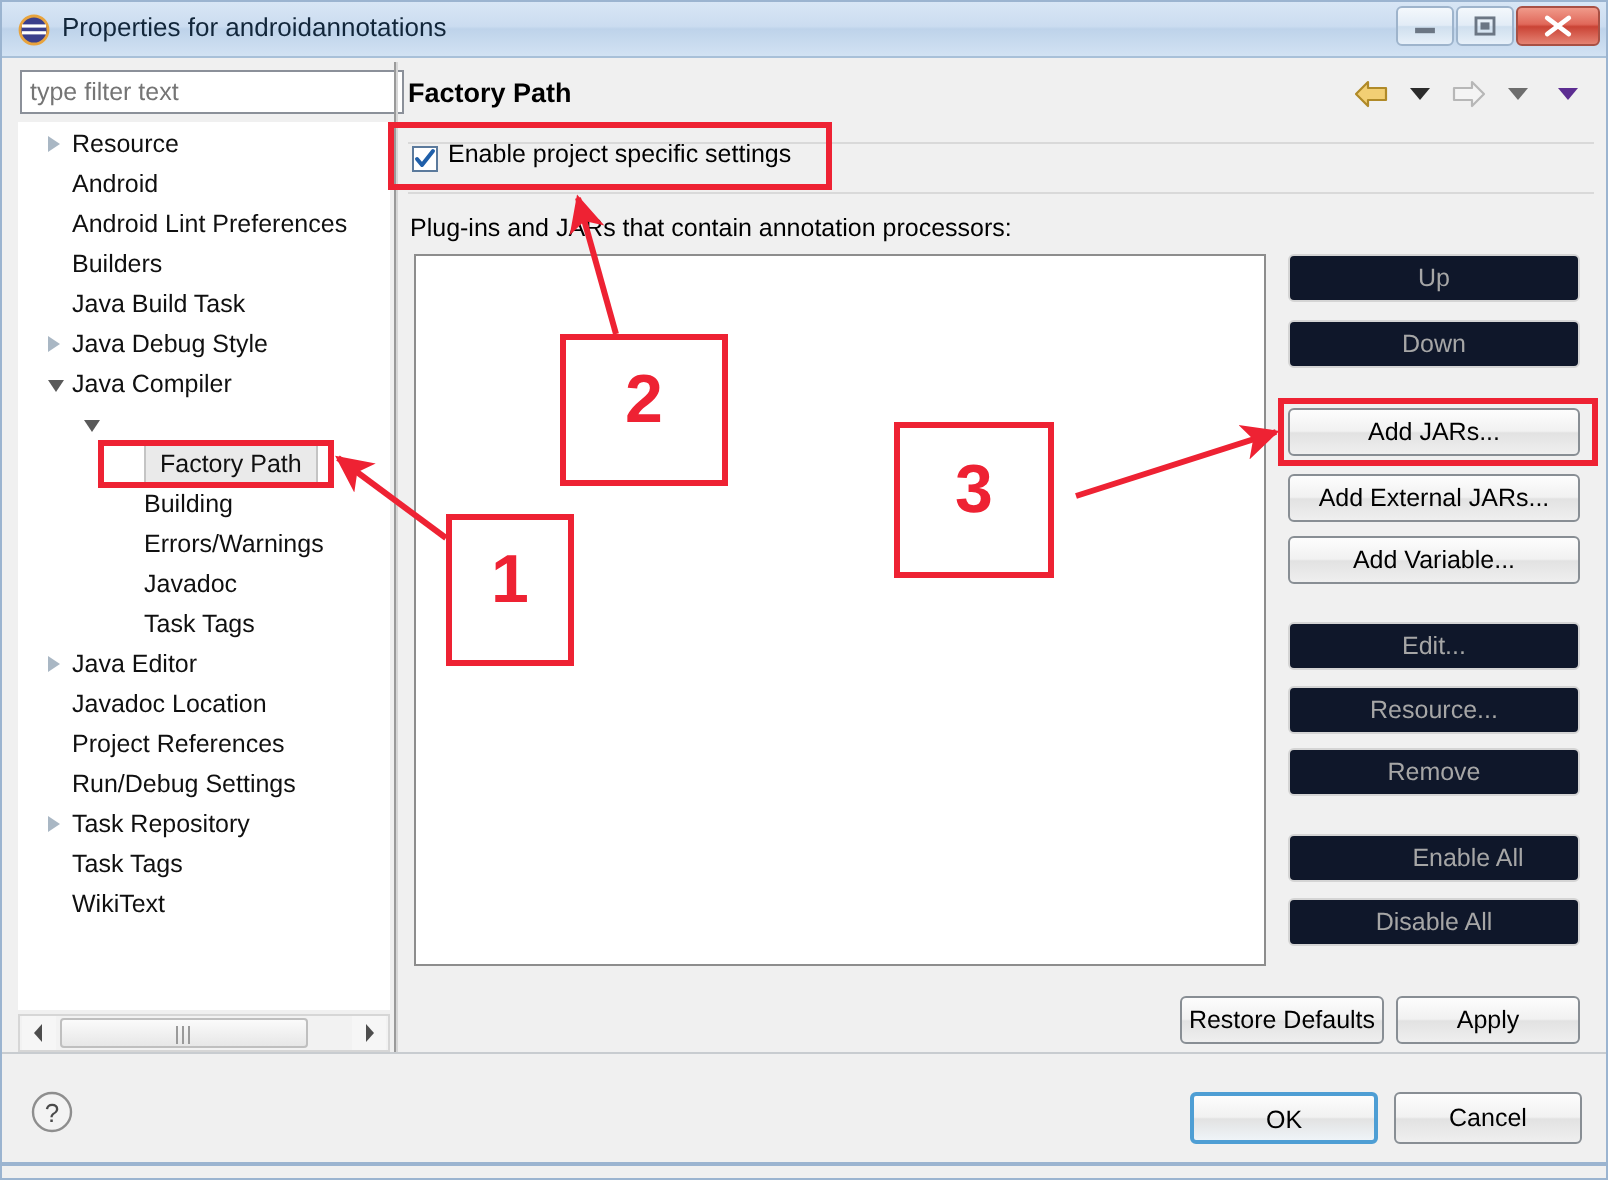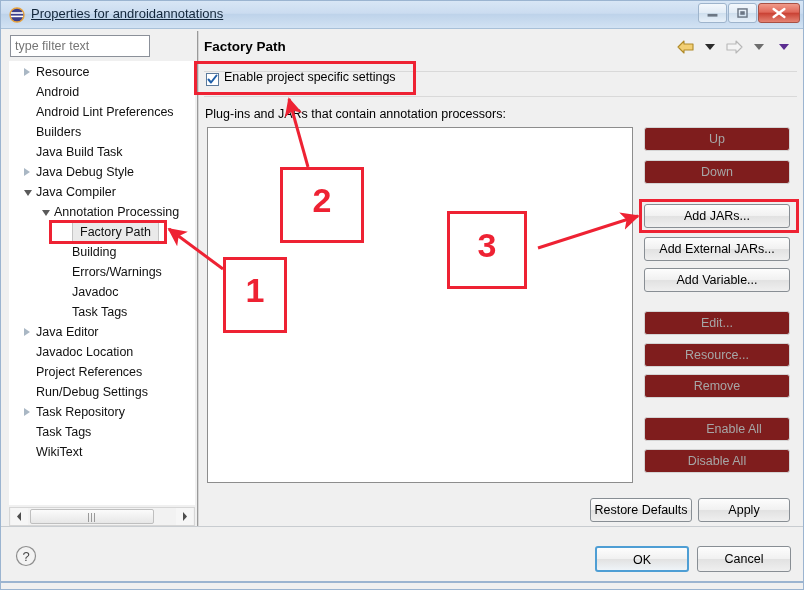--- a/index.html
+++ b/index.html
@@ -28,21 +28,20 @@
   }
   #app-icon {
     position: absolute; left: 8px; top: 6px;
     width: 16px; height: 16px;
   }
   #title-text {
     position: absolute; left: 30px; top: 5px;
     font-size: 13px; color: #12263a;
     font-family: "Liberation Sans", sans-serif;
     white-space: nowrap;
-    text-decoration: underline;
   }
   .wbtn {
     position: absolute; top: 2px;
     width: 29px; height: 20px;
     border: 1px solid #9eb4cc;
     border-radius: 3px;
     background: linear-gradient(to bottom, #f4f8fc 0%, #e2ecf6 48%, #cfdfee 52%, #e7f0f9 100%);
   }
   #btn-min { left: 697px; }
   #btn-max { left: 727px; }
@@ -51,21 +50,21 @@
     border: 1px solid #a85044;
     background: linear-gradient(to bottom, #f09a8a 0%, #e0685a 45%, #ca4335 52%, #e58373 100%);
   }
   .wbtn-glyph {
     position: absolute; left: 0; top: 0; width: 100%; height: 100%;
   }
 
   
   #filter-input {
     position: absolute; left: 9px; top: 34px;
-    width: 140px; height: 22px;
+    width: 192px; height: 22px;
     border: 1px solid #8b9099;
     background: #ffffff;
     font-family: "Liberation Sans", sans-serif;
     font-size: 12.5px;
     color: #9a9a9a;
     padding: 0 4px;
     outline: none;
   }
   #tree-panel {
     position: absolute; left: 8px; top: 60px;
@@ -198,21 +197,21 @@
     border-radius: 3px;
     white-space: nowrap;
     line-height: 22px;
   }
   .btn.enabled {
     background: linear-gradient(to bottom, #fdfdfd 0%, #f1f1f1 48%, #e2e2e2 52%, #efefef 100%);
     border: 1px solid #888e94;
     color: #000000;
   }
   .btn.disabled {
-    background: #7f1d1d;
+    background: #0f172a;
     border: 1px solid #d4d4d4;
     color: #a6a6a6;
   }
   .sidebtn { left: 643px; width: 146px; height: 24px; line-height: 22px; }
 
   #bottom-sep {
     position: absolute; left: 0; top: 525px;
     width: 804px; height: 1px; background: #c8ccd0;
   }
   #footer-sep {
@@ -310,21 +309,20 @@
       <div class="tree-item">
         <span class="twisty collapsed" style="left: 14px;"></span>
         <span class="tree-label" style="left: 26px;">Java Debug Style</span>
       </div>
       <div class="tree-item">
         <span class="twisty expanded" style="left: 14px;"></span>
         <span class="tree-label" style="left: 26px;">Java Compiler</span>
       </div>
       <div class="tree-item">
         <span class="twisty expanded" style="left: 32px;"></span>
-        <span class="tree-label" style="left: 44px;">Annotation Processing</span>
       </div>
       <div class="tree-item selected">
         <span class="tree-label" style="left: 62px;">Factory Path</span>
       </div>
       <div class="tree-item">
         <span class="tree-label" style="left: 62px;">Building</span>
       </div>
       <div class="tree-item">
         <span class="tree-label" style="left: 62px;">Errors/Warnings</span>
       </div>

